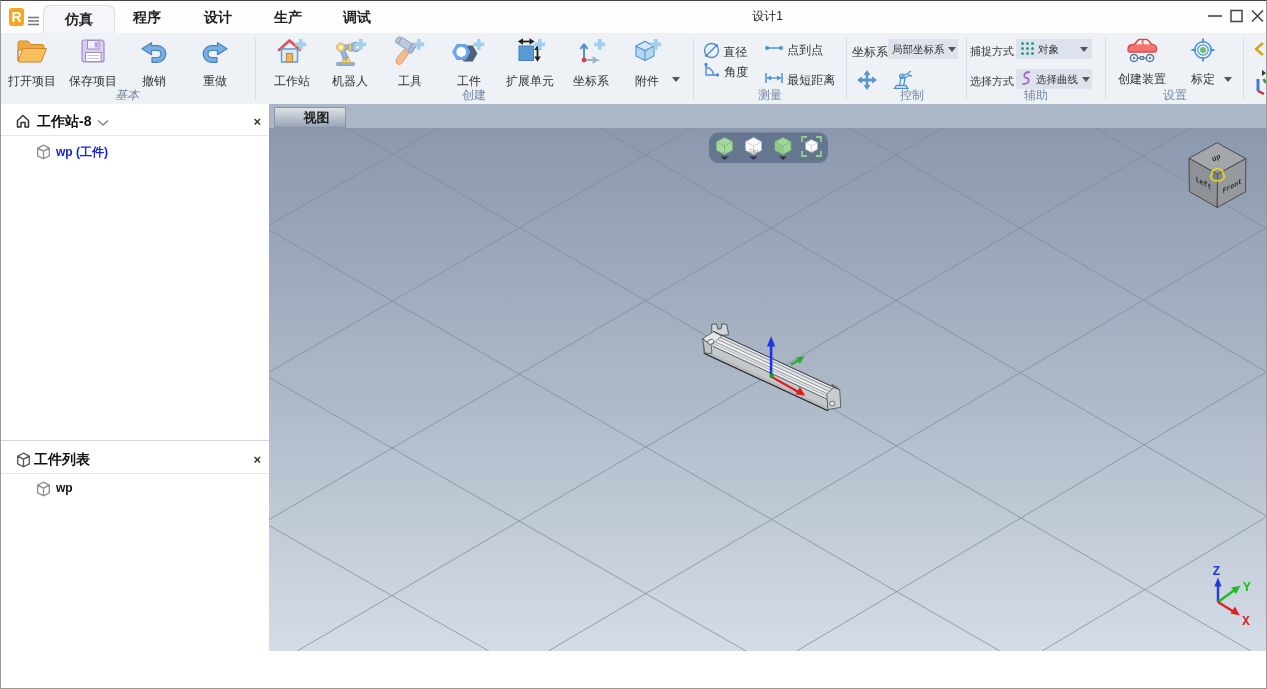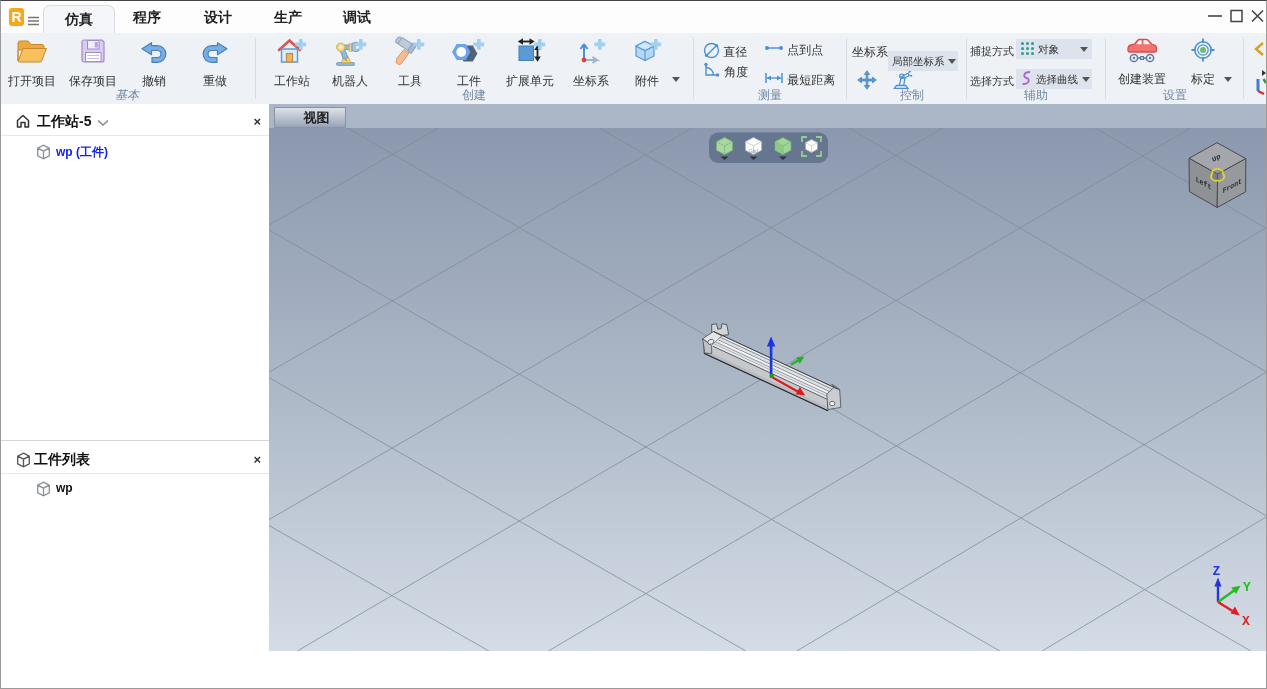--- a/index.html
+++ b/index.html
@@ -34,20 +34,21 @@
 <div id="titlebar">
   <div id="rlogo">R</div>
   <svg style="position:absolute;left:26px;top:15px" width="14" height="10">
         <path d="M1 1.5 H12 M1 5 H12 M1 8.5 H12" stroke="#777" stroke-width="1.6"></path>
       </svg>
   <div class="ttab active" style="left:42px;width:72px;">仿真</div>
   <div class="ttab" style="left:114px;width:64px;">程序</div>
   <div class="ttab" style="left:185px;width:64px;">设计</div>
   <div class="ttab" style="left:255px;width:64px;">生产</div>
   <div class="ttab" style="left:324px;width:64px;">调试</div>
+  <div id="wtitle">设计1</div>
   <svg class="winbtn" style="left:1200px" width="28" height="30">
         <line x1="7" y1="15" x2="21" y2="15" stroke="#444" stroke-width="1.6"></line>
       </svg>
   <svg class="winbtn" style="left:1221px" width="28" height="30">
         <rect x="9" y="9.5" width="11" height="11" fill="none" stroke="#444" stroke-width="1.5"></rect>
       </svg>
   <svg class="winbtn" style="left:1242px" width="28" height="30">
         <path d="M9 9.5 L20 20.5 M20 9.5 L9 20.5" stroke="#444" stroke-width="1.6"></path>
       </svg>
 </div>
@@ -181,21 +182,21 @@
           <circle cx="14.5" cy="13" r="1.7" fill="#4a90d2"></circle>
         </svg> 角度</div>
       <div class="stext" style="left:763px;top:39px"><svg width="20" height="12" viewBox="0 0 20 12" style="vertical-align:0px">
           <path d="M2 1 V11 M18 1 V11" stroke="#4a90d2" stroke-width="1.5"></path>
           <line x1="3" y1="6" x2="17" y2="6" stroke="#4a90d2" stroke-width="1.3"></line>
           <path d="M3 6 l4-2.4 v4.8z M17 6 l-4-2.4 v4.8z" fill="#4a90d2"></path>
         </svg> 最短距离</div>
       <div class="glabel" style="left:739px;width:60px;">测量</div>
       <div class="rsep" style="left:845px"></div>
       <div class="stext" style="left:851px;top:11px">坐标系</div>
-      <div class="ddbox" style="left:887px;top:6px;width:70px;height:20px;line-height:20px;padding-left:4px;margin-top:12px;">局部坐标系<span class="caret" style="position:absolute;right:2px;top:8px"></span></div>
+      <div class="ddbox" style="left:887px;top:6px;width:70px;height:20px;line-height:20px;padding-left:4px;">局部坐标系<span class="caret" style="position:absolute;right:2px;top:8px"></span></div>
       <div style="position:absolute;left:855px;top:36px"><svg width="22" height="22" viewBox="0 0 26 26">
 <path d="M13 2 L9.8 6.5 h2.2 V11.8 H6.5 V9.6 L2 13 l4.5 3.4 V14.2 H12 V19.5 H9.8 L13 24 l3.2-4.5 H14 V14.2 H19.5 V16.4 L24 13 l-4.5-3.4 V11.8 H14 V6.5 h2.2z" fill="#5b9bd5" stroke="#3f7fba" stroke-width="0.8"></path>
 </svg></div>
       <div style="position:absolute;left:890px;top:36px"><svg width="22" height="22" viewBox="0 0 26 26">
 <path d="M4 23 h16 l-2.5-3.5 h-11 z" fill="none" stroke="#4a90d2" stroke-width="1.5"></path>
 <path d="M10 19.5 L12 9 L16.5 11 L15 19.5" fill="none" stroke="#4a90d2" stroke-width="1.5"></path>
 <circle cx="12.8" cy="8.5" r="2.6" fill="none" stroke="#4a90d2" stroke-width="1.4"></circle>
 <path d="M13 8.5 L20 5 L21.5 8 L15 11" fill="none" stroke="#4a90d2" stroke-width="1.4"></path>
 <path d="M20.5 4 l3-1.3 M21.8 7.5 l3.2 0.8" stroke="#4a90d2" stroke-width="1.6"></path>
 </svg></div>
@@ -250,21 +251,21 @@
 <path d="M9 38 v12" stroke="#3a7fd5" stroke-width="3"></path>
 <path d="M9 50 l6 3" stroke="#d03030" stroke-width="2.5"></path>
 <path d="M14.5 38 l2.5 4" stroke="#2aa02a" stroke-width="2.5"></path>
 </svg>
     </div>
 <div id="leftpanel">
 <div class="phead" style="top:3px;">
   <svg style="position:absolute;left:14px;top:6px" width="16" height="16" viewBox="0 0 16 16">
           <path d="M2.5 7.5 L8 2.5 L13.5 7.5 V14 H10 V9.5 H6 V14 H2.5z" fill="none" stroke="#333" stroke-width="1.5" stroke-linejoin="round"></path>
         </svg>
-  <span class="ptitle">工作站-5</span>
+  <span class="ptitle">工作站-8</span>
   <svg style="position:absolute;left:96px;top:12px" width="12" height="8">
           <path d="M1 1.5 L6 6 L11 1.5" fill="none" stroke="#888" stroke-width="1.5"></path>
         </svg>
   <span class="px">×</span>
 </div>
 <div style="position:absolute;left:0;top:30.5px;width:268px;border-top:1px solid #e6e8ea"></div>
 <div style="position:absolute;left:35px;top:40px;"><svg width="15" height="16" viewBox="0 0 15 16">
           <path d="M7.5 1.2 l5.8 3 v7.6 l-5.8 3 -5.8-3 V4.2z M1.7 4.2 l5.8 3 5.8-3 M7.5 7.2 V14.8" fill="none" stroke="#8a8f96" stroke-width="1.3"></path>
         </svg><span style="position:absolute;left:20px;top:0px;font-size:12px;font-weight:bold;color:#1423e6;white-space:nowrap;">wp (工件)</span></div>
 <div style="position:absolute;left:0;top:336px;width:268px;border-top:1px solid #d4d6d9"></div>

